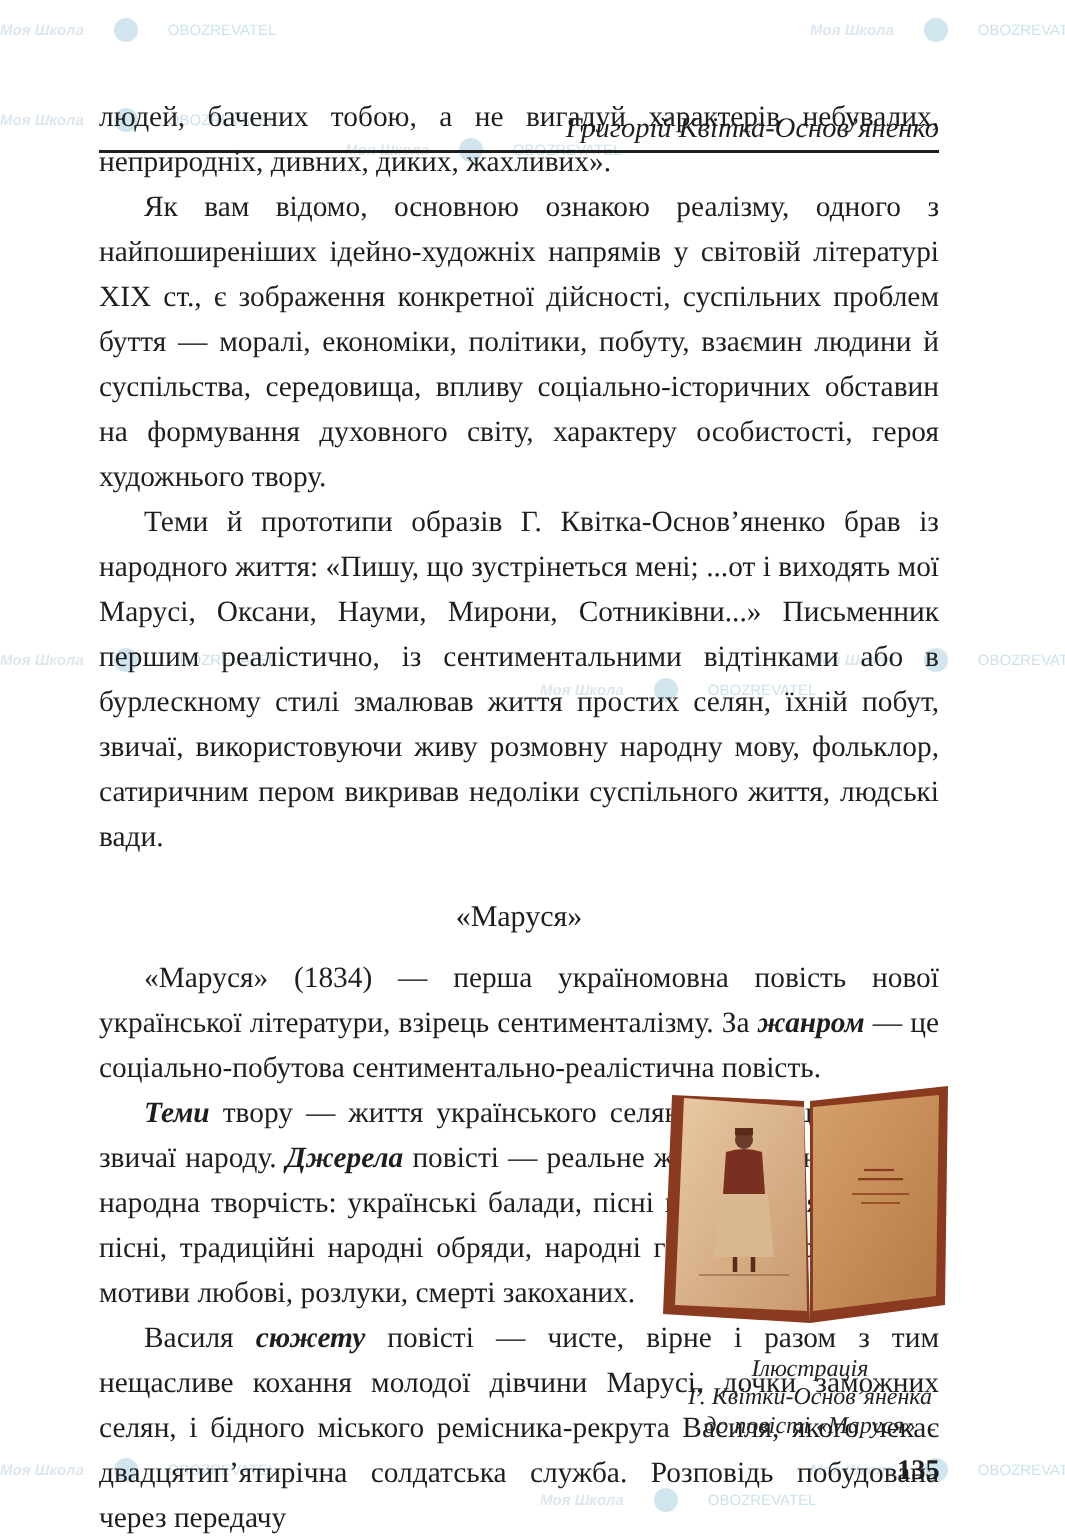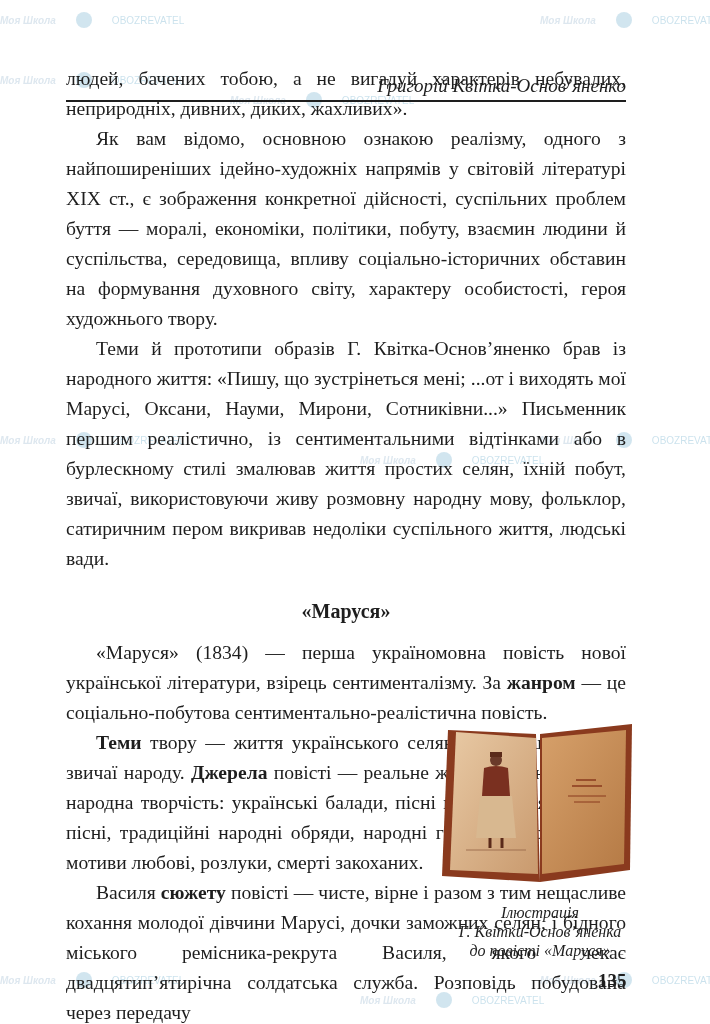--- a/index.html
+++ b/index.html
@@ -15,24 +15,24 @@
     font-style: italic; font-size: 19px; line-height: 24px;
     position: absolute; right: 0; top: 0;
   }
   .body {
     position: absolute; left: 66px; top: 64px; width: 560px;
     font-size: 19.6px; line-height: 30px; text-align: justify;
   }
   .p { margin: 0; text-indent: 0; }
   .indent { text-indent: 30px; }
   .heading {
-    text-align: center; font-weight: bold; font-size: 20px; margin: 22px 0 12px 0; line-height: 30px;
+    text-align: center; font-weight: normal; font-size: 20px; margin: 22px 0 12px 0; line-height: 30px;
   }
   .b { font-weight: normal; }
-  .bi { font-weight: bold; }
+  .bi { font-weight: bold; font-style: italic; }
   .figure {
     position: absolute; left: 436px; top: 720px; width: 200px; height: 172px;
   }
   .caption {
     position: absolute; left: 430px; top: 903px; width: 220px; text-align: center;
     font-style: italic; font-size: 16px; line-height: 19px; color: #222;
   }
   .page-number {
     position: absolute; left: 598px; top: 970px; font-weight: bold; font-size: 19px;
   }

